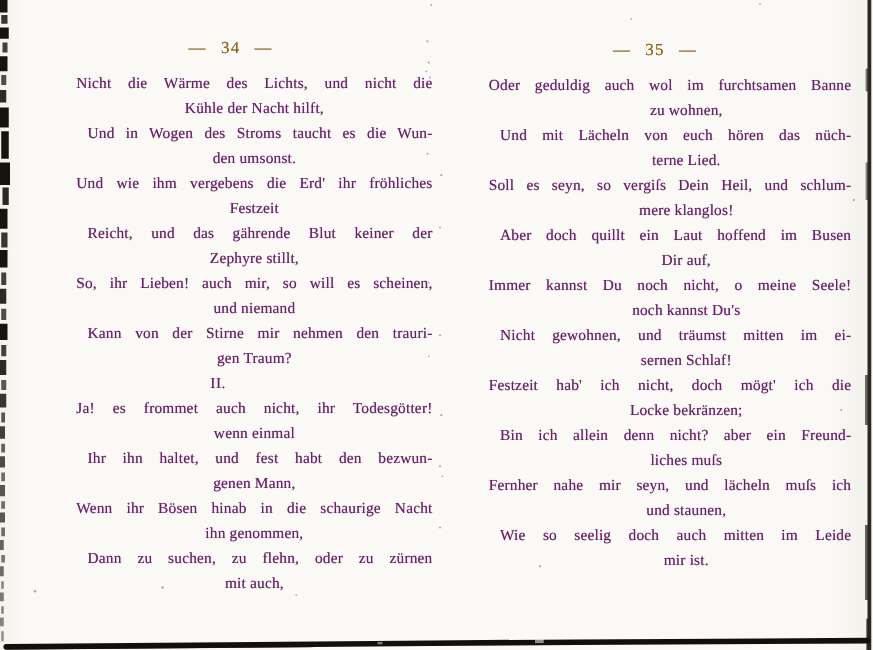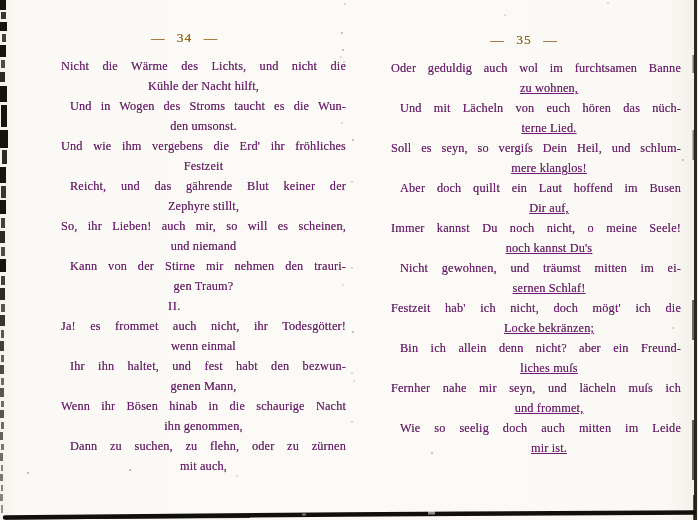--- a/index.html
+++ b/index.html
@@ -21,21 +21,21 @@
   .page.right .pagenum{padding-right:24px;}
   .lines{width:100%;}
   .ln{
     height:20px;line-height:20px;font-size:12.3px;letter-spacing:.15px;
     color:#701a75;text-shadow:0 0 .55px rgba(35,28,20,.6);
     white-space:normal;overflow:visible;
   }
   .ln.j{text-align:justify;text-align-last:justify;}
   .ln.ji{text-align:justify;text-align-last:justify;padding-left:9px;}
   .ln.c{text-align:center;}
-  .page.right .ln.c{padding-left:26px;text-decoration:underline;}
+  .page.right .ln.c{padding-left:26px;}
   .ln.h{text-align:center;padding-right:58px;letter-spacing:.5px;}
   svg.artifacts{position:absolute;inset:0;pointer-events:none;}
 </style>
 </head>
 <body>
 
 <div class="scan">
 
   <div class="page left">
     <div class="pagenum">— 34 —</div>
@@ -77,21 +77,21 @@
         <div class="ln c">Dir auf,</div>
         <div class="ln j">Immer kannst Du noch nicht, o meine Seele!</div>
         <div class="ln c">noch kannst Du's</div>
         <div class="ln ji">Nicht gewohnen, und träumst mitten im ei-</div>
         <div class="ln c">sernen Schlaf!</div>
         <div class="ln j">Festzeit hab' ich nicht, doch mögt' ich die</div>
         <div class="ln c">Locke bekränzen;</div>
         <div class="ln ji">Bin ich allein denn nicht? aber ein Freund-</div>
         <div class="ln c">liches muſs</div>
         <div class="ln j">Fernher nahe mir seyn, und lächeln muſs ich</div>
-        <div class="ln c">und frommet,</div>
+        <div class="ln c">und staunen,</div>
         <div class="ln ji">Wie so seelig doch auch mitten im Leide</div>
         <div class="ln c">mir ist.</div>
       </div>
   </div>
 
   <svg class="artifacts" width="698" height="520" viewBox="0 0 698 520">
 
     <g fill="#17130e">
       <rect x="0" y="0" width="6" height="10"></rect>
       <rect x="1" y="12" width="5" height="7" opacity=".85"></rect>

